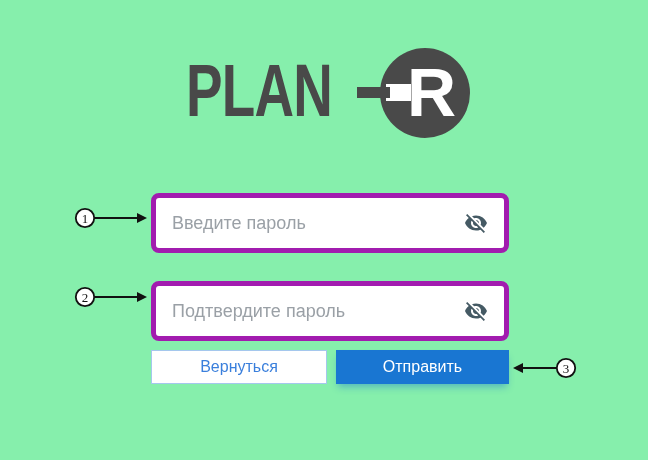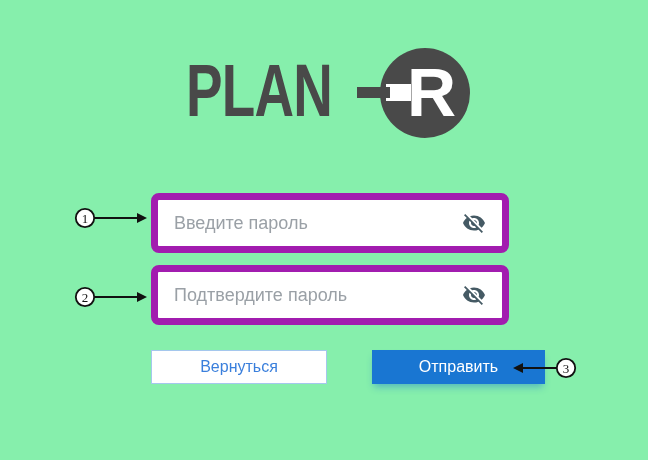--- a/index.html
+++ b/index.html
@@ -28,25 +28,25 @@
   .logo-r {
     color: #ffffff; font-size: 68px; font-weight: bold; line-height: 1;
     padding-left: 13px; padding-bottom: 3px;
   }
   .logo-halo { position: absolute; left: 386px; top: 84px; width: 25px; height: 17px; background: #ffffff; }
   .logo-dash { position: absolute; left: 357px; top: 87px; width: 33px; height: 11px; background: #494949; }
 
   
   .field {
     position: absolute; left: 151px; width: 358px; height: 60px;
-    border: 7px solid #a21caf; border-radius: 8px; background: #fff;
+    border: 5px solid #a21caf; border-radius: 8px; background: #fff;
     display: flex; align-items: center; padding: 0 14px; box-sizing: border-box;
   }
   .field-1 { top: 193px; }
-  .field-2 { top: 265px; }
+  .field-2 { top: 281px; }
   .field-input {
     flex: 1; border: none; outline: none; background: transparent;
     font-family: "Liberation Sans", sans-serif;
     font-size: 18px; color: #3c4043; min-width: 0;
   }
   .field-input::placeholder { color: #9aa0a6; opacity: 1; }
   .eye-btn {
     width: 28px; height: 28px; padding: 2px; margin-left: 8px;
     background: none; border: none; cursor: pointer;
     color: #455a64; display: flex; align-items: center; justify-content: center;
@@ -61,21 +61,20 @@
     display: flex; align-items: center; justify-content: center;
   }
   .btn-return {
     left: 151px; width: 176px;
     background: #ffffff; border: 1px solid #a5c7ed; color: #3a7fdc;
   }
   .btn-submit {
     left: 336px; width: 173px;
     background: #1976d2; border: none; color: #ffffff;
     box-shadow: 0 5px 7px -2px rgba(25, 118, 210, 0.45);
-    margin-left: 36px;
   }
 
   
   .callout { position: absolute; overflow: visible; }
   .callout-1 { left: 74px; top: 207px; }
   .callout-2 { left: 74px; top: 286px; }
   .callout-3 { left: 510px; top: 357px; }
   .callout text {
     font-family: "Liberation Serif", serif;
     font-size: 13px; fill: #111111;

